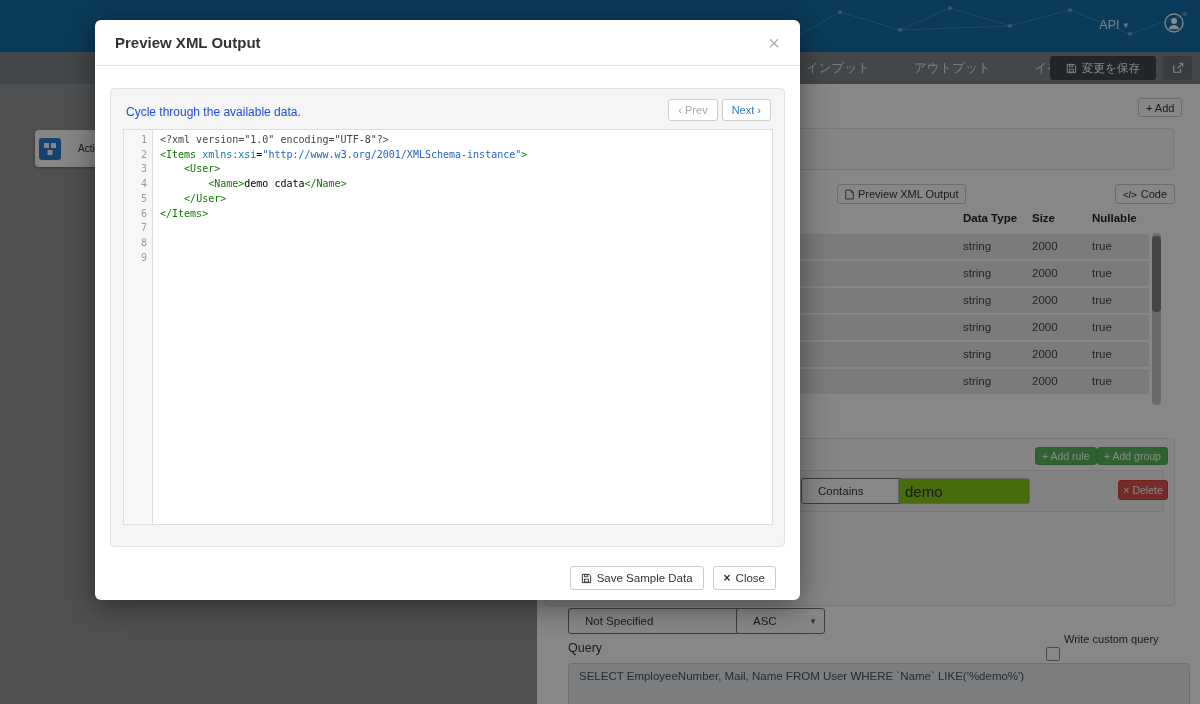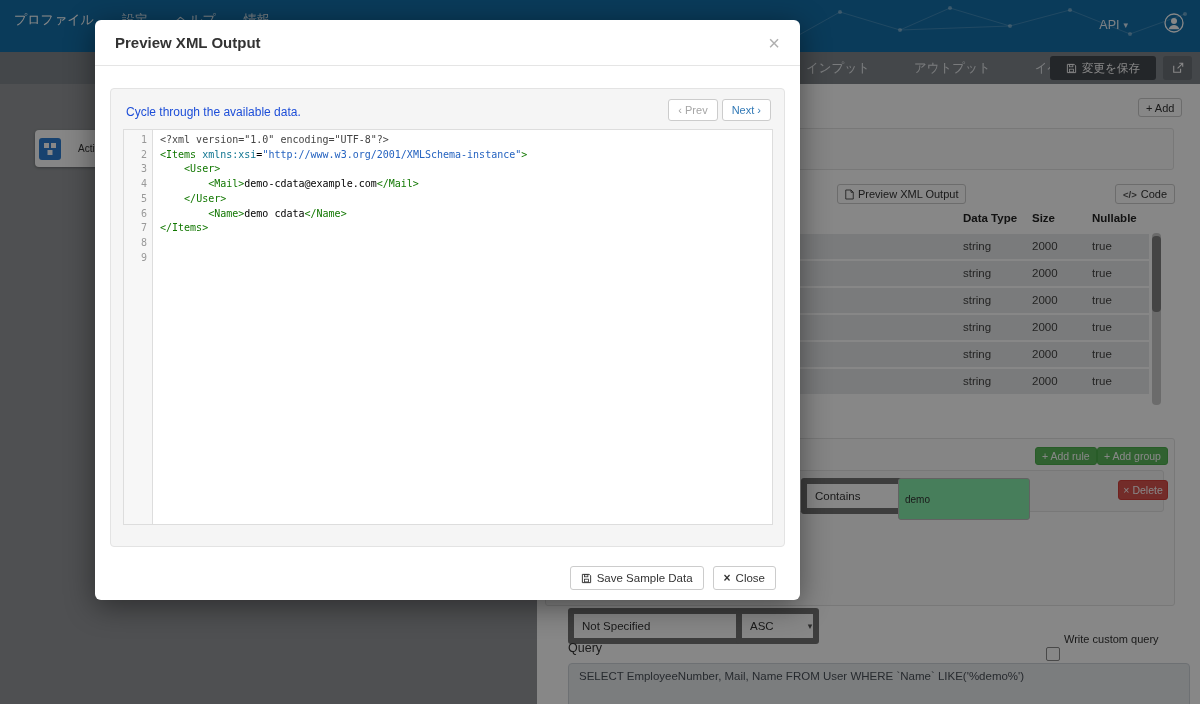--- a/index.html
+++ b/index.html
@@ -53,26 +53,26 @@
   .c0{left:418px;}.c1{left:487px;}.c2{left:547px;}
   .vscroll{position:absolute;left:615px;top:149px;width:9px;height:172px;background:#cbcbcb;border-radius:4px;}
   .vthumb{position:absolute;left:0;top:3px;width:9px;height:76px;background:#808080;border-radius:4px;cursor:pointer;}
 
   .rules-box{position:absolute;left:8px;top:354px;width:628px;height:166px;background:#fcfcfc;border:1px solid #e3e3e3;border-radius:3px;}
   .g-btn{position:absolute;background:#5cb85c;border:1px solid #4cae4c;color:#fff;font-size:10.5px;height:18px;
     padding:0 6px;border-radius:3px;display:flex;align-items:center;cursor:pointer;}
   .add-rule{left:498px;top:363px;}
   .add-group{left:560px;top:363px;}
   .rule-row{position:absolute;left:19px;top:386px;width:606px;height:40px;background:#f6f6f6;border:1px solid #e2e2e2;border-radius:3px;}
-  .sel{background:#fff;border:6px solid #737373;border-radius:3px;font-size:11.5px;color:#333;
-    display:flex;align-items:center;justify-content:space-between;padding:0 8px;cursor:pointer;gap:28px;}
+  .sel{background:#fff;border:1px solid #737373;border-radius:3px;font-size:11.5px;color:#333;
+    display:flex;align-items:center;justify-content:space-between;padding:0 16px;cursor:pointer;gap:28px;}
   .sel-caret{color:#555;font-size:9px;margin-left:6px;}
   .op-sel{position:absolute;left:244px;top:7px;width:90px;height:24px;}
-  .val-inp{position:absolute;left:341px;top:7px;width:118px;height:24px;background:#86efac;border:1px solid #b9b9b9;border-radius:3px;
-    font-size:10px;color:#333;padding:8px 6px;font-family:"Liberation Sans",sans-serif;}
+  .val-inp{position:absolute;left:341px;top:7px;width:118px;height:24px;background:#84cc16;border:1px solid #b9b9b9;border-radius:3px;
+    font-size:15px;color:#333;padding:0 6px;font-family:"Liberation Sans",sans-serif;}
   .del-btn{position:absolute;left:561px;top:9px;width:50px;height:20px;background:#d9534f;border:1px solid #d43f3a;border-radius:3px;
     color:#fff;font-size:10.5px;display:flex;align-items:center;justify-content:center;gap:3px;cursor:pointer;}
 
   .sort-col{position:absolute;left:31px;top:524px;width:160px;height:24px;}
   .sort-dir{position:absolute;left:199px;top:524px;width:55px;height:24px;}
   .query-label{position:absolute;left:31px;top:557px;font-size:12.5px;color:#333;}
   .cq-check{position:absolute;left:509px;top:563px;width:12px;height:12px;background:#fff;border:1px solid #8a8a8a;border-radius:2px;cursor:pointer;}
   .cq-label{position:absolute;left:527px;top:549px;font-size:11px;color:#333;}
   .query-area{position:absolute;left:31px;top:579px;width:600px;height:70px;background:#e9ecef;border:1px solid #ced4da;border-radius:4px;
     color:#495057;font-size:11.5px;padding:6px 10px;resize:none;font-family:"Liberation Sans",sans-serif;}
@@ -127,26 +127,20 @@
         <circle cx="20" cy="40" r="2"></circle>
           <circle cx="70" cy="12" r="2"></circle>
           <circle cx="130" cy="30" r="2"></circle>
         <circle cx="180" cy="8" r="2"></circle>
           <circle cx="240" cy="26" r="2"></circle>
           <circle cx="300" cy="10" r="2"></circle>
         <circle cx="360" cy="34" r="2"></circle>
           <circle cx="415" cy="14" r="2"></circle>
       </g>
     </svg>
-    <div class="nav-items" id="nav-items">
-        <div class="nav-item active">プロファイル</div>
-        <div class="nav-item">設定</div>
-        <div class="nav-item">ヘルプ</div>
-        <div class="nav-item">情報</div>
-      </div>
     <div class="nav-right">
       <div class="api-menu">
         <span>API</span>
         <span class="caret">▾</span>
       </div>
       <div>
         <svg width="20" height="20" viewBox="0 0 20 20">
           <circle cx="10" cy="10" r="9" fill="none" stroke="#fff" stroke-width="1.3"></circle>
           <circle cx="10" cy="8" r="3" fill="#fff"></circle>
           <path d="M4.5 16.2c1.2-3 3.2-4.2 5.5-4.2s4.3 1.2 5.5 4.2" fill="#fff"></path>
@@ -309,23 +303,22 @@
           <div class="ln">5</div>
           <div class="ln">6</div>
           <div class="ln">7</div>
           <div class="ln">8</div>
           <div class="ln">9</div>
         </div>
       <div class="codearea" id="codearea">
           <div class="cl"><span class="tk-meta">&lt;?xml version="1.0" encoding="UTF-8"?&gt;</span></div>
           <div class="cl"><span class="tk-tag">&lt;Items</span><span class="tk-attr"> xmlns:xsi</span><span class="tk-plain">=</span><span class="tk-str">"http://www.w3.org/2001/XMLSchema-instance"</span><span class="tk-tag">&gt;</span></div>
           <div class="cl"><span class="tk-plain">    </span><span class="tk-tag">&lt;User&gt;</span></div>
-          <div class="cl"><span class="tk-plain">        </span><span class="tk-tag">&lt;Mail&gt;</span><span class="tk-plain">demo-cdata@example.com</span><span class="tk-tag">&lt;/Mail&gt;</span></div>
+          <div class="cl"><span class="tk-plain">        </span><span class="tk-tag">&lt;Name&gt;</span><span class="tk-plain">demo cdata</span><span class="tk-tag">&lt;/Name&gt;</span></div>
           <div class="cl"><span class="tk-plain">    </span><span class="tk-tag">&lt;/User&gt;</span></div>
-          <div class="cl"><span class="tk-plain">        </span><span class="tk-tag">&lt;Name&gt;</span><span class="tk-plain">demo cdata</span><span class="tk-tag">&lt;/Name&gt;</span></div>
           <div class="cl"><span class="tk-tag">&lt;/Items&gt;</span></div>
           <div class="cl">&nbsp;</div>
         </div>
     </div>
   </div>
 
   <div class="modal-footer">
     <button class="m-btn">
       <svg width="11" height="11" viewBox="0 0 16 16">
         <path d="M2 2h10l2 2v10H2z" fill="none" stroke="#333" stroke-width="1.4"></path>

